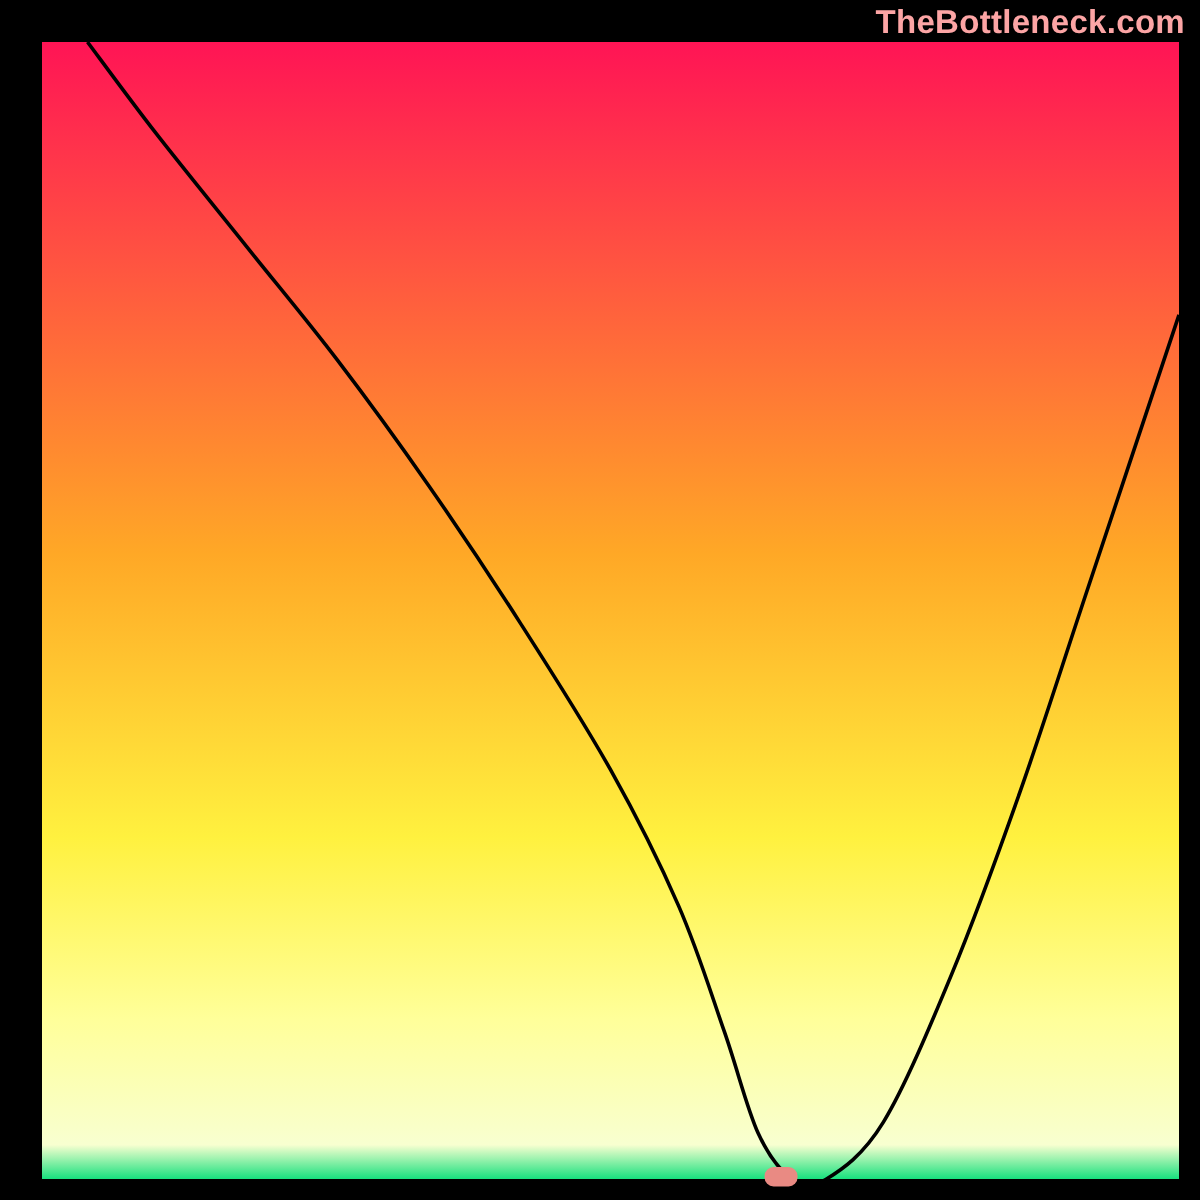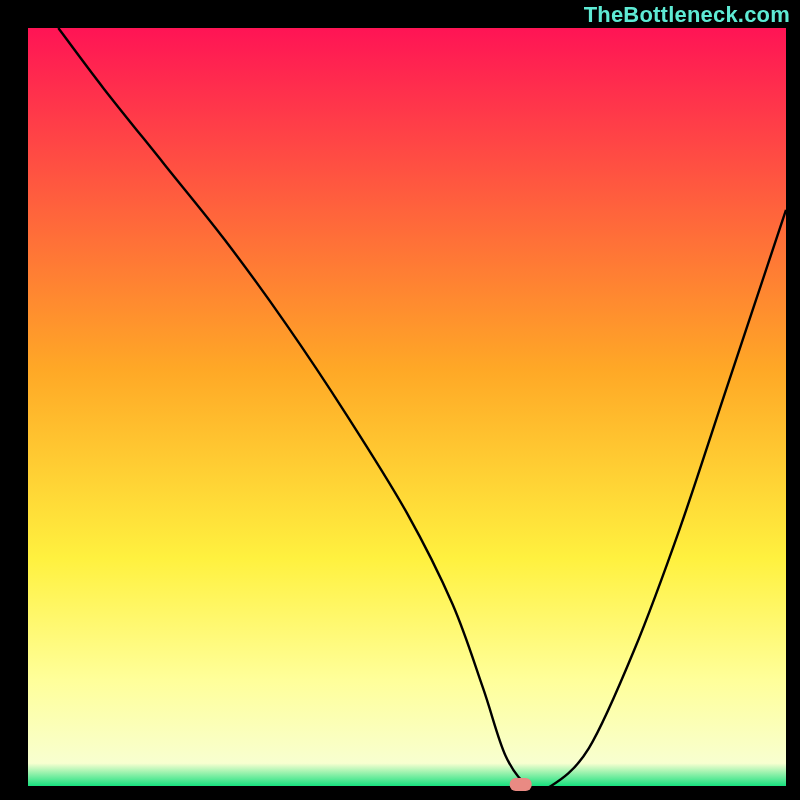--- a/index.html
+++ b/index.html
@@ -15,21 +15,21 @@
     width: 800px;
     height: 800px;
   }
   .watermark {
     position: absolute;
     top: 2px;
     right: 10px;
     font-family: Arial, Helvetica, sans-serif;
     font-size: 22px;
     font-weight: bold;
-    color: #5eead4;
+    color: #fca5a5;
     letter-spacing: 0.2px;
     z-index: 3;
   }
   svg { display: block; }
 </style>
 </head>
 <body>
 
 <div class="wrap">
   <div class="watermark">TheBottleneck.com</div>

